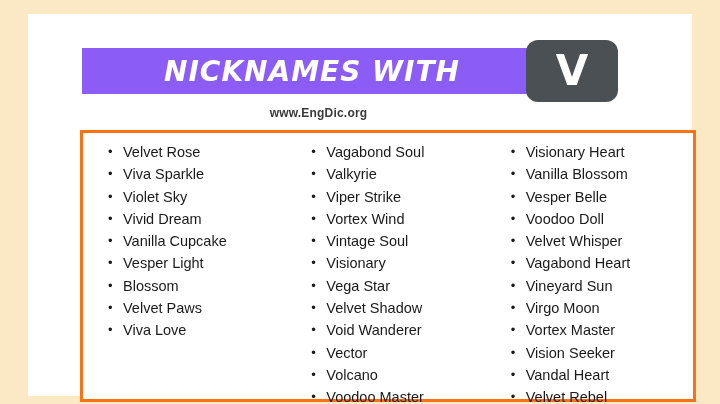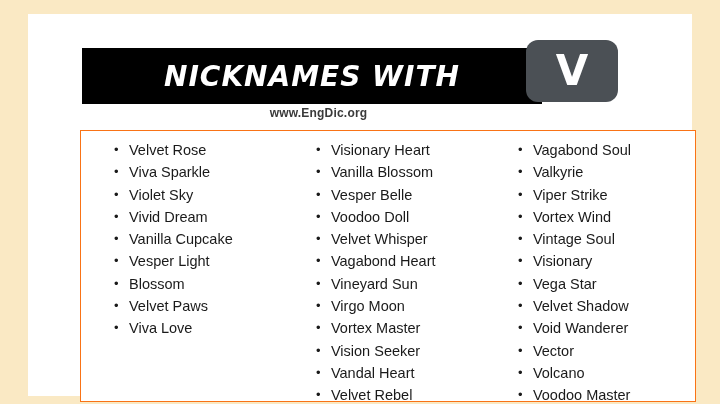--- a/index.html
+++ b/index.html
@@ -34,22 +34,22 @@
     left: 54px;
     top: 26px;
     width: 556px;
     height: 62px;
   }
   .title-bar {
     position: absolute;
     left: 0px;
     top: 8px;
     width: 460px;
-    height: 56px;
-    background: #000000;
+    height: 46px;
+    background: #8b5cf6;
     display: flex;
     align-items: center;
     justify-content: center;
   }
   .title-text {
     font-family: "DejaVu Sans", sans-serif;
     font-weight: bold;
     font-style: italic;
     font-size: 28px;
     letter-spacing: 1px;
@@ -87,25 +87,25 @@
     font-weight: bold;
     color: #3a3a3a;
     letter-spacing: 0.2px;
   }
   .list-frame {
     position: absolute;
     left: 52px;
     top: 116px;
     width: 616px;
     height: 272px;
-    border: 1px solid #f97316;
+    border: 3px solid #f97316;
     background: #ffffff;
     box-sizing: border-box;
     display: flex;
-    padding: 8px 0 0 12px;
+    padding: 8px 0 0 4px;
   }
   .col {
     box-sizing: border-box;
     padding-left: 18px;
   }
   .col-1 { width: 208px; }
   .col-2 { width: 208px; }
   .col-3 { width: 204px; }
   ul.names {
     margin: 0;
@@ -152,52 +152,52 @@
         <ul class="names">
           <li>Velvet Rose</li>
           <li>Viva Sparkle</li>
           <li>Violet Sky</li>
           <li>Vivid Dream</li>
           <li>Vanilla Cupcake</li>
           <li>Vesper Light</li>
           <li>Blossom</li>
           <li>Velvet Paws</li>
           <li>Viva Love</li>
+        </ul>
+      </div>
+
+      <div class="col col-3">
+        <ul class="names">
+          <li>Vagabond Soul</li>
+          <li>Valkyrie</li>
+          <li>Viper Strike</li>
+          <li>Vortex Wind</li>
+          <li>Vintage Soul</li>
+          <li>Visionary</li>
+          <li>Vega Star</li>
+          <li>Velvet Shadow</li>
+          <li>Void Wanderer</li>
+          <li>Vector</li>
+          <li>Volcano</li>
+          <li>Voodoo Master</li>
         </ul>
       </div>
 
       <div class="col col-2">
         <ul class="names">
           <li>Visionary Heart</li>
           <li>Vanilla Blossom</li>
           <li>Vesper Belle</li>
           <li>Voodoo Doll</li>
           <li>Velvet Whisper</li>
           <li>Vagabond Heart</li>
           <li>Vineyard Sun</li>
           <li>Virgo Moon</li>
           <li>Vortex Master</li>
           <li>Vision Seeker</li>
           <li>Vandal Heart</li>
           <li>Velvet Rebel</li>
         </ul>
       </div>
 
-      <div class="col col-3">
-        <ul class="names">
-          <li>Vagabond Soul</li>
-          <li>Valkyrie</li>
-          <li>Viper Strike</li>
-          <li>Vortex Wind</li>
-          <li>Vintage Soul</li>
-          <li>Visionary</li>
-          <li>Vega Star</li>
-          <li>Velvet Shadow</li>
-          <li>Void Wanderer</li>
-          <li>Vector</li>
-          <li>Volcano</li>
-          <li>Voodoo Master</li>
-        </ul>
-      </div>
-
     </div>
   </div>
 </div>
 
 </body></html>

